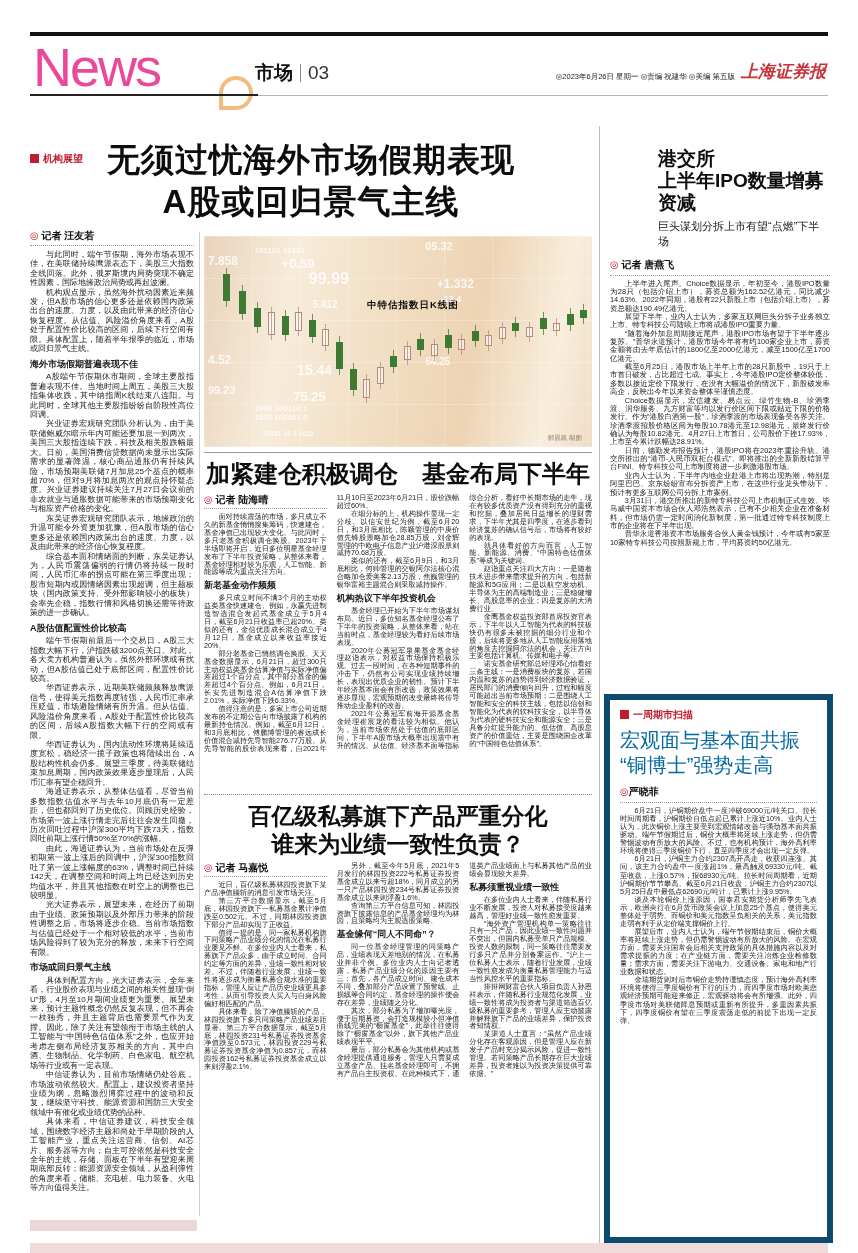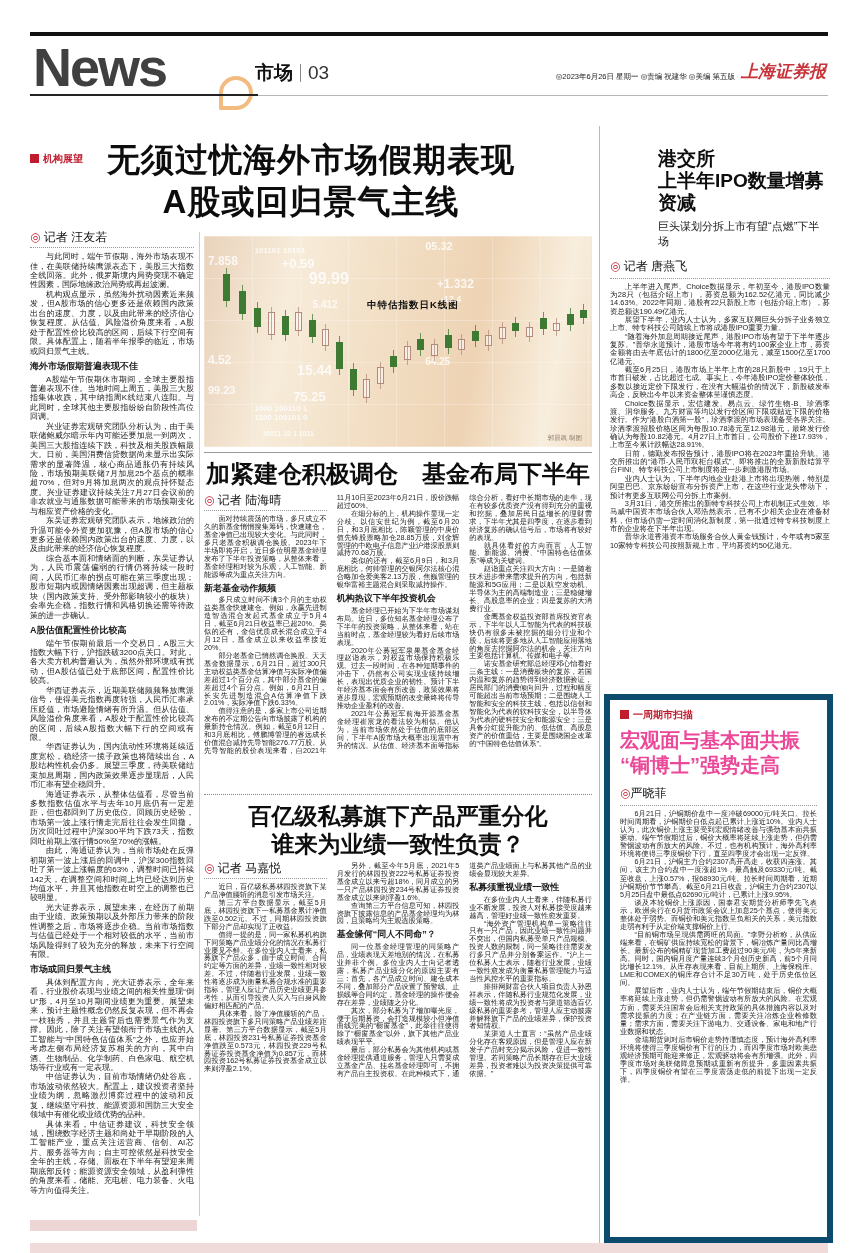--- a/index.html
+++ b/index.html
@@ -1,39 +1,39 @@
 <!DOCTYPE html>
 <html><head>
 <meta charset="utf-8">
 <style>
   html,body{margin:0;padding:0;}
   body{width:858px;height:1253px;position:relative;background:#ffffff;
        font-family:"Liberation Sans","DejaVu Sans",sans-serif;color:#1b1b1b;overflow:hidden;}
   .abs{position:absolute;}
   
   .top-bar{left:30px;top:32px;width:798px;height:4px;background:#111;}
-  .brand{left:33px;top:40px;font-size:54px;font-weight:bold;letter-spacing:-2px;color:#404040;line-height:1;}
+  .brand{left:33px;top:40px;font-size:54px;font-weight:normal;letter-spacing:-2px;color:#ec4899;line-height:1;}
   .bubble{left:219px;top:76px;width:26px;height:26px;border:4px solid #f2bc80;border-radius:50% 50% 50% 4%;}
   .section-row{left:255px;top:60px;font-size:19px;font-weight:bold;color:#111;}
   .section-div{display:inline-block;width:1px;height:18px;background:#888;margin:0 7px;vertical-align:-3px;}
   .page-no{font-weight:normal;color:#333;}
   .date-line{left:430px;top:72px;width:305px;font-size:7.5px;color:#222;text-align:right;}
   .masthead{left:741px;top:60px;font-size:17px;font-weight:bold;font-style:italic;color:#c8333a;
             font-family:"Liberation Serif","DejaVu Serif",serif;}
   .head-rule-l{left:30px;top:94px;width:228px;height:2px;background:#222;}
   .head-rule-r{left:258px;top:95px;width:570px;height:1px;background:#b5b5b5;}
   
   .tag{font-size:10px;font-weight:bold;color:#c01c2e;}
   .tag .sq{display:inline-block;width:9px;height:9px;background:#c01c2e;margin-right:4px;vertical-align:-1px;}
   .lead-tag{left:30px;top:124px;margin-top:28px;}
   
   .lead-h1{left:30px;top:138px;width:562px;text-align:center;font-size:33px;font-weight:900;letter-spacing:1px;color:#0d0d0d;}
   .lead-h2{left:30px;top:180px;width:562px;text-align:center;font-size:33px;font-weight:900;letter-spacing:1px;color:#0d0d0d;}
   
-  .byline{font-size:12px;font-weight:normal;color:#111;border-bottom:1px dotted #999;padding-bottom:3px;margin-bottom:4px;}
+  .byline{font-size:10px;font-weight:bold;color:#111;border-bottom:1px dotted #999;padding-bottom:3px;margin-bottom:4px;}
   .bmark{color:#c01c2e;}
   .ai{margin:0;}
   .ai.p{text-indent:2em;text-align:justify;}
   .ai.h{font-weight:bold;font-size:9px;margin:5px 0 3px;text-align:left;}
   .left-col{left:30px;top:230px;width:164px;height:988px;font-size:8px;line-height:1.18;overflow:hidden;}
   .v-rule1{left:199px;top:232px;width:1px;height:984px;background:#cccccc;}
   .v-rule2{left:599px;top:126px;width:1px;height:1118px;background:#bbbbbb;}
   
   .photo{left:204px;top:236px;width:388px;height:211px;overflow:hidden;
          background:linear-gradient(100deg,#e9d2bb 0%,#f7ecda 22%,#f2dfc5 45%,#eed3b4 68%,#f8eedd 88%,#f0dcc4 100%);}
@@ -59,21 +59,21 @@
   .pe-flow{left:204px;top:862px;width:388px;height:374px;column-count:3;}
   
   .hkex{left:610px;top:148px;width:220px;}
   .hkex-kicker,.hkex-h{font-size:19px;font-weight:900;color:#0d0d0d;padding-left:48px;line-height:1.15;}
   .hkex-sub{font-size:11px;color:#222;padding-left:48px;margin-top:5px;}
   .hkex-byline{margin-top:9px;}
   .hkex-flow{font-size:7.4px;line-height:1.13;text-align:justify;height:437px;overflow:hidden;}
   
   .copper-box{left:604px;top:694px;width:229px;height:549px;border:6px solid #0c4a6e;padding:8px 10px;box-sizing:border-box;}
   .copper-tag{margin-bottom:6px;}
-  .copper-h{font-size:20px;font-weight:700;color:#ec4899;line-height:1.25;}
+  .copper-h{font-size:20px;font-weight:400;color:#0369a1;line-height:1.25;}
   .copper-byline{margin-top:7px;}
   .copper-flow{font-size:7.2px;line-height:1.12;text-align:justify;height:432px;overflow:hidden;}
   
   .left-band{left:30px;top:1220px;width:167px;height:11px;background:#ecd6d6;}
   .bottom-band{left:30px;top:1243px;width:798px;height:10px;background:#f0dada;}
 </style>
 </head>
 <body>
 
 <div class="abs top-bar"></div>
@@ -234,20 +234,19 @@
 
 <div class="abs copper-box">
   <div class="tag copper-tag"><span class="sq"></span><span>一周期市扫描</span></div>
   <div class="copper-h">宏观面与基本面共振</div>
   <div class="copper-h">“铜博士”强势走高</div>
   <div class="byline copper-byline"><span class="bmark">◎</span><span>严晓菲</span></div>
   <div class="copper-flow">
       <div class="ai p">6月21日，沪铜期价盘中一度冲破69000元/吨关口。拉长时间周期看，沪铜期价自低点起已累计上涨近10%。业内人士认为，此次铜价上涨主要受到宏观情绪改善与强劲基本面共振驱动。端午节假期过后，铜价大概率将延续上涨走势，但仍需警惕波动有所放大的风险。不过，也有机构预计，海外高利率环境将使得三季度铜价下行，直至四季度才会出现一定反弹。</div>
       <div class="ai p">6月21日，沪铜主力合约2307高开高走，收获四连涨。其间，该主力合约盘中一度涨超1%，最高触及69330元/吨。截至收盘，上涨0.57%，报68930元/吨。拉长时间周期看，近期沪铜期价节节攀高。截至6月21日收盘，沪铜主力合约2307以5月25日盘中最低点62690元/吨计，已累计上涨9.95%。</div>
       <div class="ai p">谈及本轮铜价上涨原因，国泰君安期货分析师季先飞表示，欧洲央行在6月货币政策会议上加息25个基点，使得美元整体处于弱势。而铜价和美元指数呈负相关的关系，美元指数走弱有利于从定价端支撑铜价上行。</div>
-      <div class="ai p">“目前铜市场呈现供需两旺的局面。”李野分析称，从供应端来看，在铜矿供应持续宽松的背景下，铜冶炼产量同比高增长。最新公布的铜精矿现货加工费超过90美元/吨，为5年来新高。同时，国内铜月度产量连续3个月创历史新高，前5个月同比增长12.1%。从库存表现来看，目前上期所、上海保税库、LME和COMEX的铜库存合计不足30万吨，处于历史低位区间。</div>
       <div class="ai p">展望后市，业内人士认为，端午节假期结束后，铜价大概率将延续上涨走势，但仍需警惕波动有所放大的风险。在宏观方面，需要关注国常会后相关支持政策的具体措施内容以及对需求提振的力度；在产业链方面，需要关注冶炼企业检修数量；需求方面，需要关注下游电力、交通设备、家电和地产行业数据和状态。</div>
       <div class="ai p">金瑞期货则对后市铜价走势持谨慎态度，预计海外高利率环境将使得三季度铜价有下行的压力，而四季度市场对欧美悲观经济预期可能迎来修正，宏观驱动将会有所增强。此外，四季度市场对美联储降息预期或重新有所提升，多重因素共振下，四季度铜价有望在三季度震荡走低的前提下出现一定反弹。</div>
     </div>
 </div>
 
 <div class="abs left-band"></div>
 <div class="abs bottom-band"></div>
 
 </body></html>

